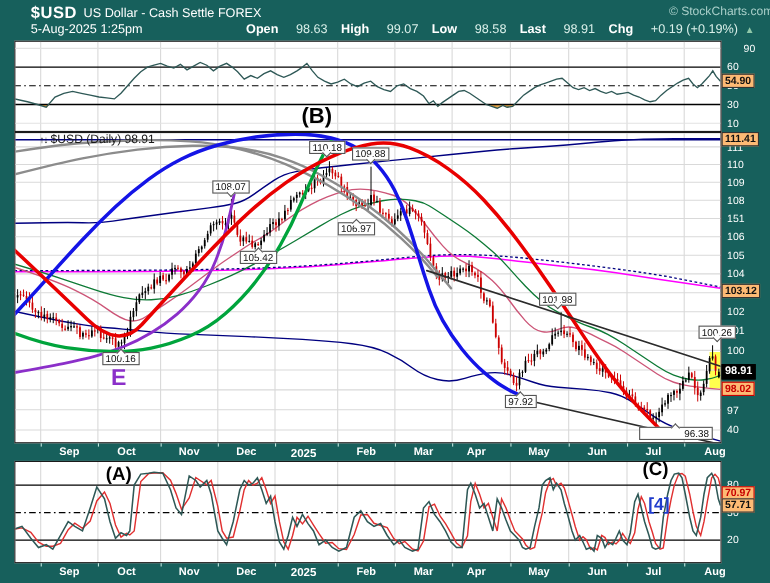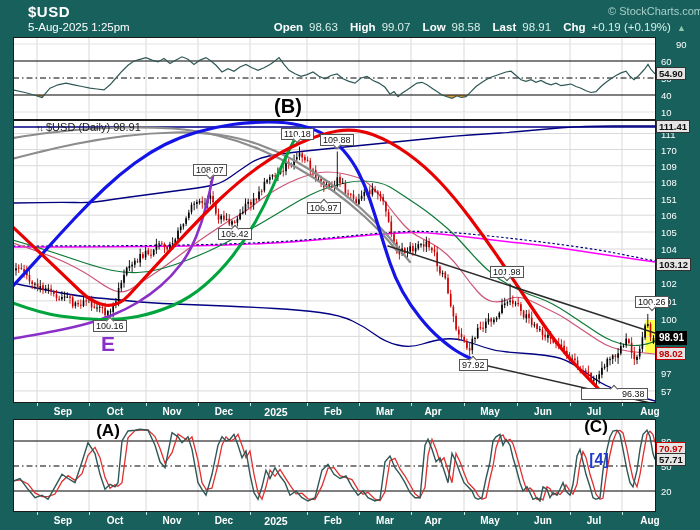--- a/index.html
+++ b/index.html
@@ -6,33 +6,33 @@
   #stage{position:relative;width:700px;height:530px;background:#17605C;
          font-family:"Liberation Sans",sans-serif;overflow:hidden;}
   
   #hdr{position:absolute;left:12px;top:0;width:700px;height:37px;z-index:6;color:#fff;}
   .sym{position:absolute;left:16px;top:3px;font-size:15px;font-weight:bold;letter-spacing:.5px;}
   .nm{position:absolute;left:64px;top:6px;font-size:11.5px;}
   .cp{position:absolute;right:9px;top:5px;font-size:11px;color:#A9CFC9;}
   .dt{position:absolute;left:16px;top:21px;font-size:11.5px;}
   .quote{position:absolute;right:26px;top:21px;font-size:11.5px;white-space:nowrap;}
   .ql{font-weight:bold;margin-left:9px;}
-  .qv{color:#D9EFE9;margin-left:6px;}
+  .qv{color:#D9EFE9;margin-left:16px;}
   .qa{color:#8FC7A8;font-size:9px;margin-left:3px;}
   
   .panel{position:absolute;left:13px;width:643px;background:#fff;border:1px solid #1b1b1b;box-sizing:border-box;z-index:0;}
   #svgwrap{position:absolute;left:0;top:0;z-index:1;pointer-events:none;}
   
   .band{position:absolute;left:0;width:636px;z-index:2;}
   .mlab{position:absolute;transform:translateX(-50%);font-size:10px;font-weight:bold;color:#fff;}
   .tick{position:absolute;width:1px;height:3px;background:#BFE4DE;top:0;}
   
   .alab{position:absolute;font-size:9.5px;color:#fff;z-index:2;}
   
-  .vbox{position:absolute;left:656px;font-size:9.5px;font-weight:bold;background:#e5e5e5;
+  .vbox{position:absolute;left:656px;font-size:9.5px;font-weight:bold;background:#fdba74;
         border:1px solid #333;color:#111;padding:0 2px;line-height:11px;z-index:4;white-space:nowrap;}
   .vbox.red{border-color:#C80000;color:#C80000;}
   .vbox.last{background:#000;color:#fff;border-color:#000;font-size:10px;line-height:12px;}
   
   .co{position:absolute;background:#FEFEFE;border:1px solid #555;font-size:9px;color:#111;
       padding:0 2px;line-height:10px;z-index:3;white-space:nowrap;}
   .co .pt{position:absolute;left:50%;margin-left:-3px;width:5px;height:5px;background:#FEFEFE;
           border-left:1px solid #555;border-top:1px solid #555;}
   .co.down .pt{bottom:-3px;transform:rotate(225deg);}
   .co.up .pt{top:-3px;transform:rotate(45deg);}
@@ -40,20 +40,21 @@
   .ann{position:absolute;transform:translate(-50%,-50%);font-weight:bold;z-index:3;white-space:nowrap;}
   #ptitle{position:absolute;left:36px;top:121px;font-size:11px;color:#1a1a1a;z-index:2;white-space:nowrap;}
   #ptitle .ar{font-size:9px;letter-spacing:-1px;margin-right:3px;}
 </style>
 </head>
 <body>
 
 <div id="stage">
   <div id="hdr">
     <span class="sym">$USD</span>
+    <span class="nm">US Dollar - Cash Settle FOREX</span>
     <span class="cp">© StockCharts.com</span>
     <span class="dt">5-Aug-2025 1:25pm</span>
     <span class="quote">
       <span class="ql">Open</span><span class="qv">98.63</span>
       <span class="ql">High</span><span class="qv">99.07</span>
       <span class="ql">Low</span><span class="qv">98.58</span>
       <span class="ql">Last</span><span class="qv">98.91</span>
       <span class="ql">Chg</span><span class="qv">+0.19 (+0.19%)</span>
       <span class="qa">▲</span>
     </span>
@@ -728,37 +729,37 @@
           <path d="M13.0 481.0L20.0 478.5L28.0 489.3L35.0 497.7L42.0 495.2L48.0 499.3L55.0 486.8L62.0 474.3L68.0 478.5L75.0 482.7L82.0 461.8L88.0 442.7L95.0 453.5L100.0 474.3L105.0 489.3L110.0 484.3L115.0 486.8L118.0 482.7L122.0 441.0L128.0 431.0L135.0 430.2L140.0 429.3L148.0 430.2L155.0 445.2L160.0 461.8L165.0 467.7L172.0 432.7L178.0 436.8L182.0 442.7L188.0 436.8L192.0 449.3L198.0 482.7L202.0 489.3L206.0 495.2L212.0 474.3L218.0 445.2L222.0 436.8L226.0 441.0L230.0 439.3L234.0 434.3L238.0 445.2L242.0 457.7L246.0 451.0L250.0 474.3L254.0 492.7L258.0 499.3L262.0 486.8L266.0 470.2L270.0 478.5L275.0 467.7L280.0 476.0L285.0 482.7L290.0 495.2L296.0 491.0L302.0 497.7L308.0 501.0L315.0 497.7L322.0 470.2L328.0 464.3L334.0 474.3L340.0 478.5L346.0 476.0L352.0 486.8L358.0 495.2L363.0 491.0L368.0 497.7L375.0 501.0L380.0 499.3L385.0 461.8L390.0 456.0L395.0 467.7L400.0 474.3L405.0 482.7L410.0 492.7L415.0 497.7L420.0 497.7L425.0 445.2L428.0 439.3L432.0 449.3L436.0 461.8L440.0 457.7L444.0 470.2L448.0 482.7L452.0 453.5L456.0 461.8L460.0 472.7L464.0 482.7L468.0 486.8L472.0 491.0L475.0 497.7L478.0 499.3L482.0 497.7L486.0 478.5L490.0 461.8L493.0 441.0L496.0 436.8L500.0 434.3L503.0 445.2L506.0 439.3L510.0 445.2L513.0 457.7L516.0 467.7L520.0 482.7L523.0 491.0L527.0 486.8L530.0 492.7L533.0 499.3L537.0 497.7L540.0 501.0L543.0 486.8L547.0 489.3L550.0 497.7L553.0 492.7L557.0 495.2L560.0 489.3L563.0 482.7L566.0 491.0L570.0 495.2L573.0 484.3L577.0 456.0L580.0 449.3L583.0 461.8L586.0 474.3L590.0 486.8L593.0 497.7L596.0 499.3L600.0 497.7L603.0 470.2L607.0 449.3L610.0 436.8L613.0 431.0L617.0 430.2L620.0 434.3L623.0 449.3L627.0 470.2L630.0 482.7L633.0 486.8L637.0 470.2L640.0 449.3L643.0 434.3L647.0 430.2L650.0 436.8L653.0 453.5L655.0 459.6" fill="none" stroke="#2E5856" stroke-width="1.4"></path>
         </g>
       </svg></div>
 
   <div id="ptitle">
     <span class="ar">↑↓</span><span>$USD (Daily) 98.91</span>
   </div>
 <div class="alab" style="left: 676px; top: 39px;">90</div>
     <div class="alab" style="left: 661px; top: 56px;">60</div>
     <div class="alab" style="left: 661px; top: 73px;">50</div>
-    <div class="alab" style="left: 661px; top: 90px;">40</div>
+    <div class="alab" style="left: 661px; top: 90px;">30</div>
     <div class="alab" style="left: 661px; top: 107px;">10</div>
-    <div class="alab" style="left: 661px; top: 385.911px;">57</div>
+    <div class="alab" style="left: 661px; top: 385.911px;">40</div>
     <div class="alab" style="left: 661px; top: 367.537px;">97</div>
     <div class="alab" style="left: 661px; top: 349.353px;">98</div>
     <div class="alab" style="left: 661px; top: 331.353px;">99</div>
     <div class="alab" style="left: 661px; top: 313.533px;">100</div>
     <div class="alab" style="left: 661px; top: 295.891px;">101</div>
     <div class="alab" style="left: 661px; top: 278.423px;">102</div>
     <div class="alab" style="left: 661px; top: 261.126px;">103</div>
     <div class="alab" style="left: 661px; top: 243.995px;">104</div>
     <div class="alab" style="left: 661px; top: 227.028px;">105</div>
     <div class="alab" style="left: 661px; top: 210.222px;">106</div>
     <div class="alab" style="left: 661px; top: 193.574px;">151</div>
     <div class="alab" style="left: 661px; top: 177.081px;">108</div>
     <div class="alab" style="left: 661px; top: 160.74px;">109</div>
-    <div class="alab" style="left: 661px; top: 144.548px;">170</div>
+    <div class="alab" style="left: 661px; top: 144.548px;">110</div>
     <div class="alab" style="left: 661px; top: 128.503px;">111</div>
     <div class="alab" style="left: 661px; top: 436px;">80</div>
     <div class="alab" style="left: 661px; top: 461px;">50</div>
     <div class="alab" style="left: 661px; top: 486px;">20</div>
     <div class="vbox" style="top: 67.335px;">54.90</div>
     <div class="vbox" style="top: 120.466px;">111.41</div>
     <div class="vbox" style="top: 257.561px;">103.12</div>
     <div class="vbox last" style="top: 331.465px;">98.91</div>
     <div class="vbox red" style="top: 347.491px;">98.02</div>
     <div class="vbox red" style="top: 442.025px;">70.97</div>

